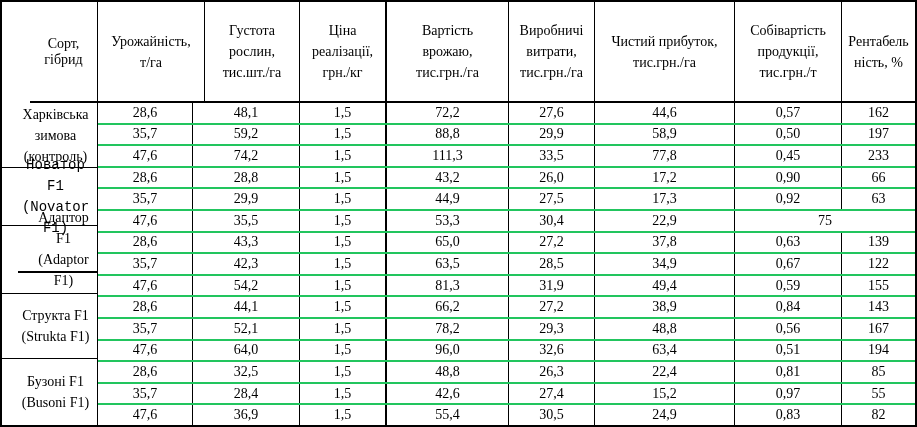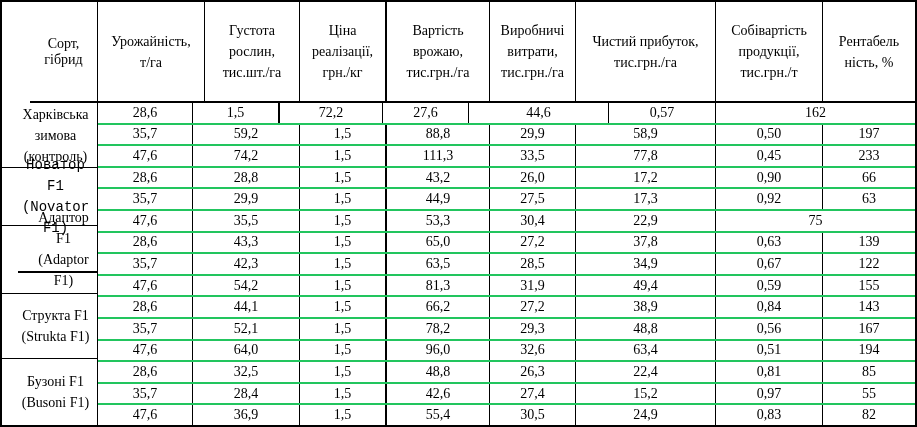--- a/index.html
+++ b/index.html
@@ -50,21 +50,21 @@
   .td {
     display:flex; align-items:center; justify-content:center;
     font-size:14px;
     border-right:1px solid #000;
   }
 
   
   .w-d  { width:95px; }
   .w-y  { width:107px; }
   .w-p  { width:85px; border-right:none; }
-  .w-v  { width:105px; border-left:2px solid #000;text-align:center; }
+  .w-v  { width:124px; border-left:2px solid #000;text-align:center; }
   .w-c  { width:86px; }
   .w-np { width:140px; }
   .w-uc { width:107px; }
   .w-r  { flex:1; border-right:none; }
 </style>
 </head>
 <body>
 
 <div class="tablewrap">
 
@@ -106,20 +106,21 @@
 продукції,
 тис.грн./т</div>
       <div class="th w-r">Рентабель
 ність, %</div>
     </div>
 
     <div class="rows">
 
       <div class="tr">
         <div class="td w-d">28,6</div>
+        <div class="td w-y">48,1</div>
         <div class="td w-p">1,5</div>
         <div class="td w-v">72,2</div>
         <div class="td w-c">27,6</div>
         <div class="td w-np">44,6</div>
         <div class="td w-uc">0,57</div>
         <div class="td w-r">162</div>
       </div>
 
       <div class="tr">
         <div class="td w-d">35,7</div>

